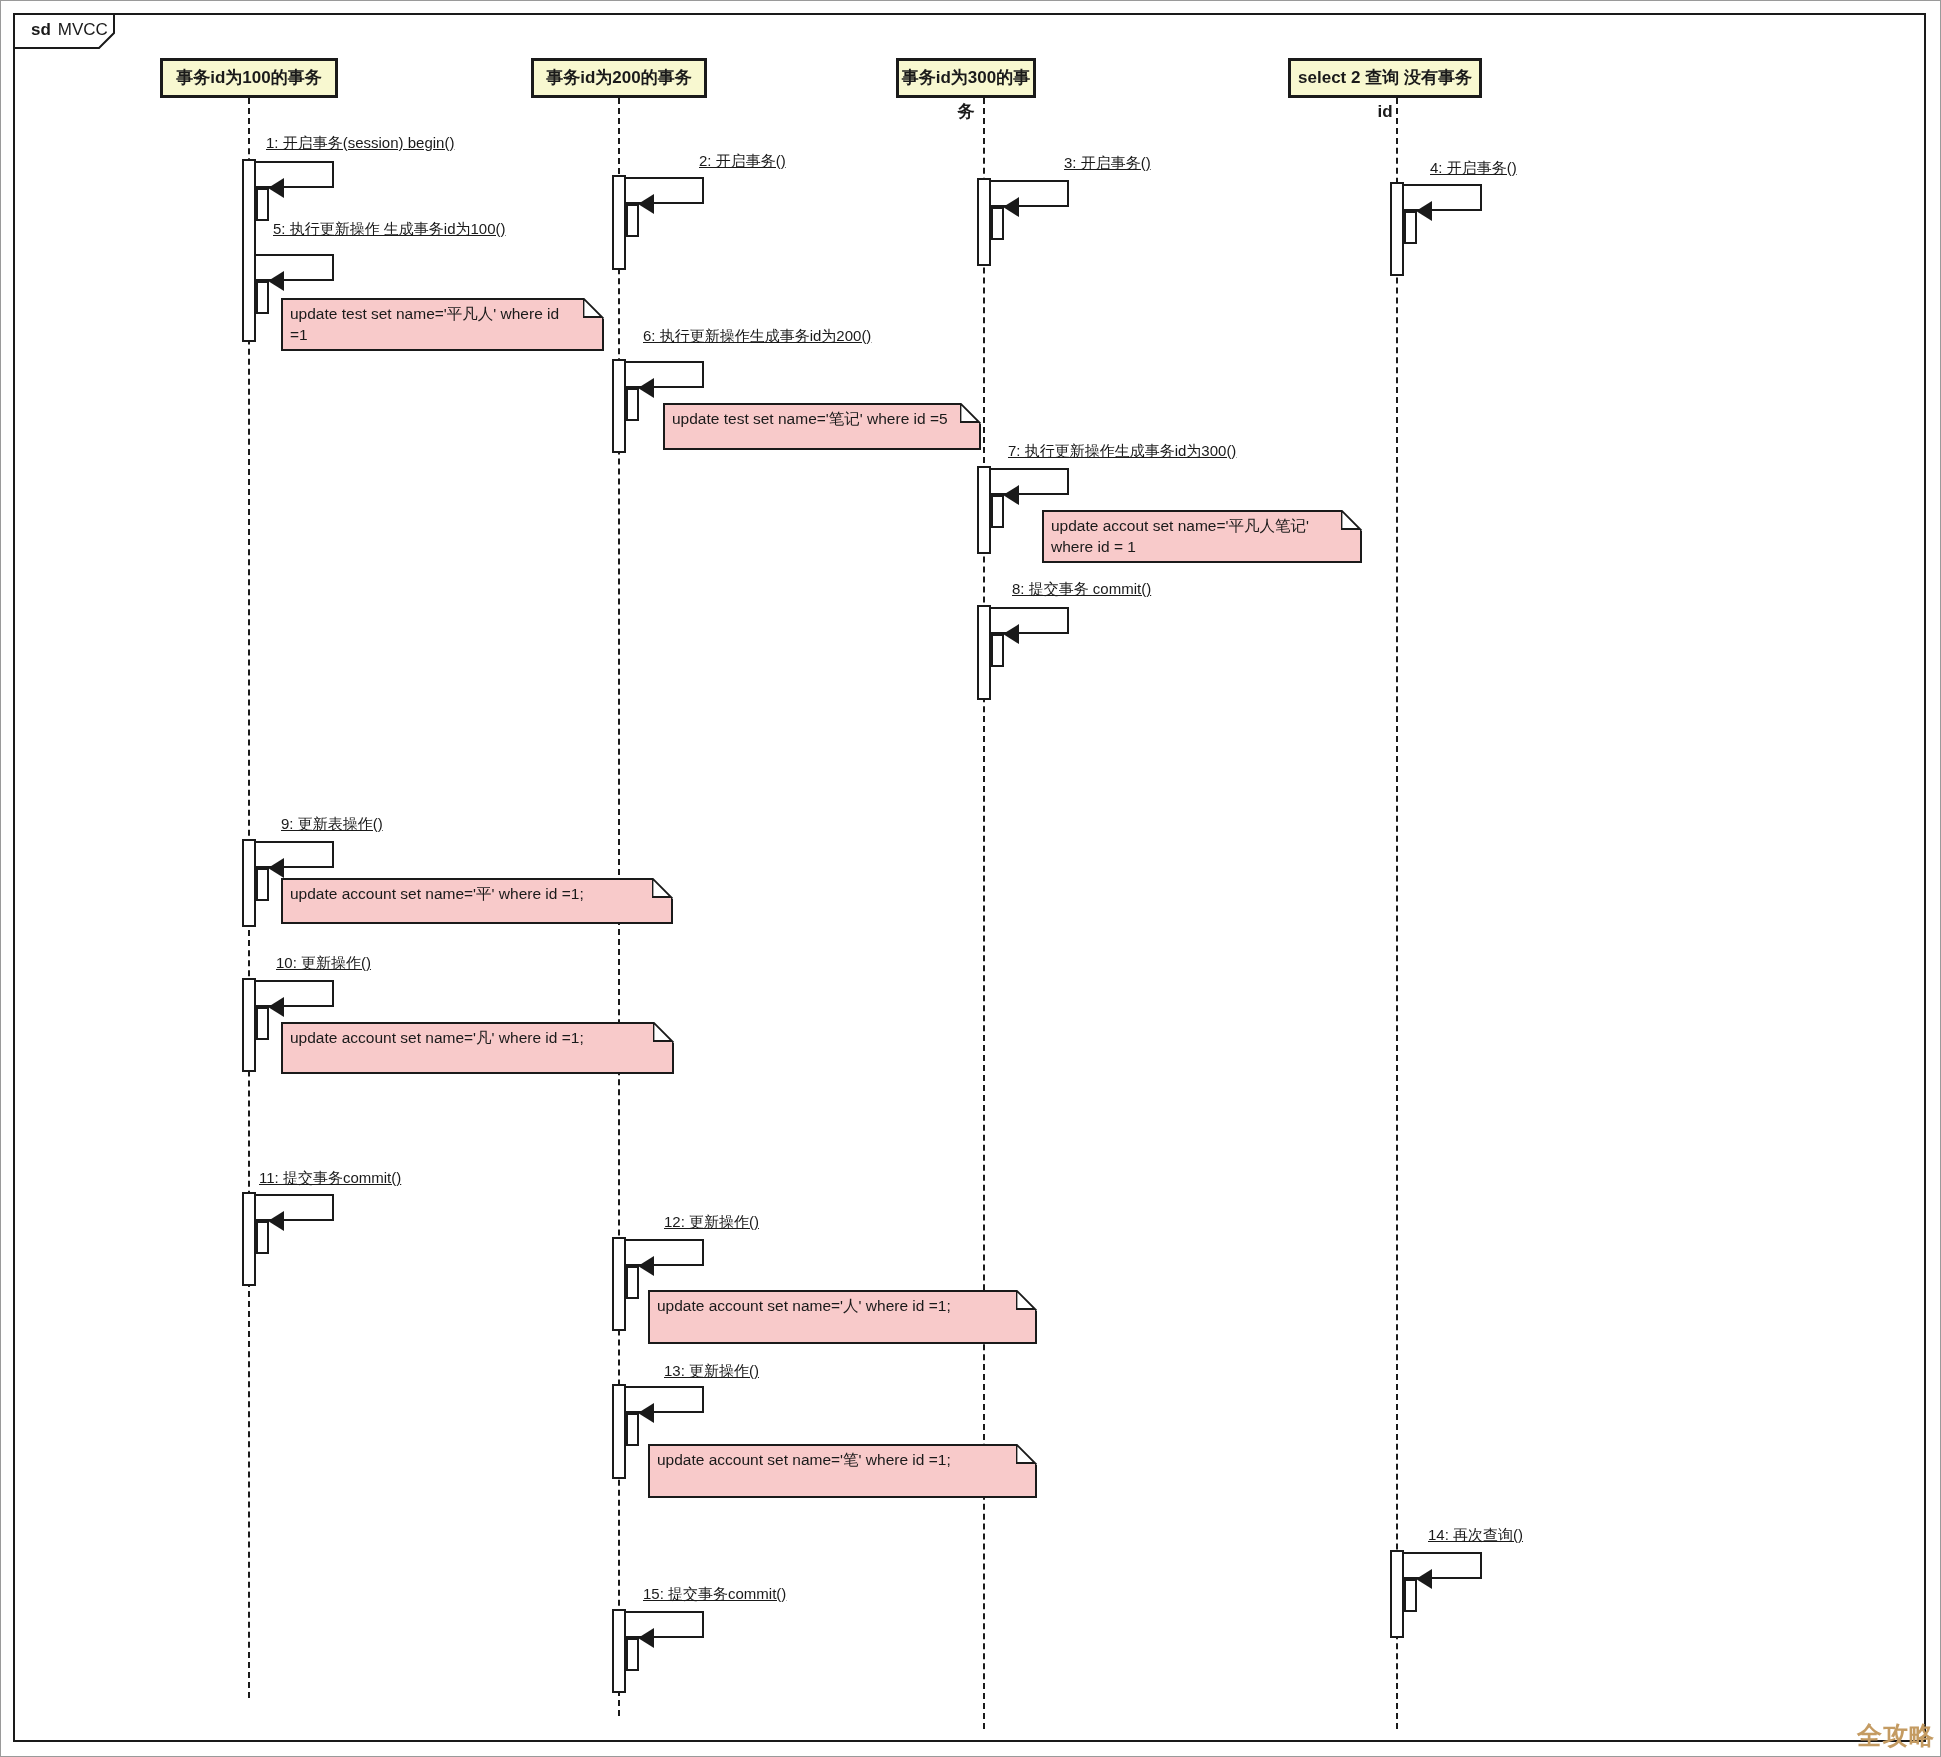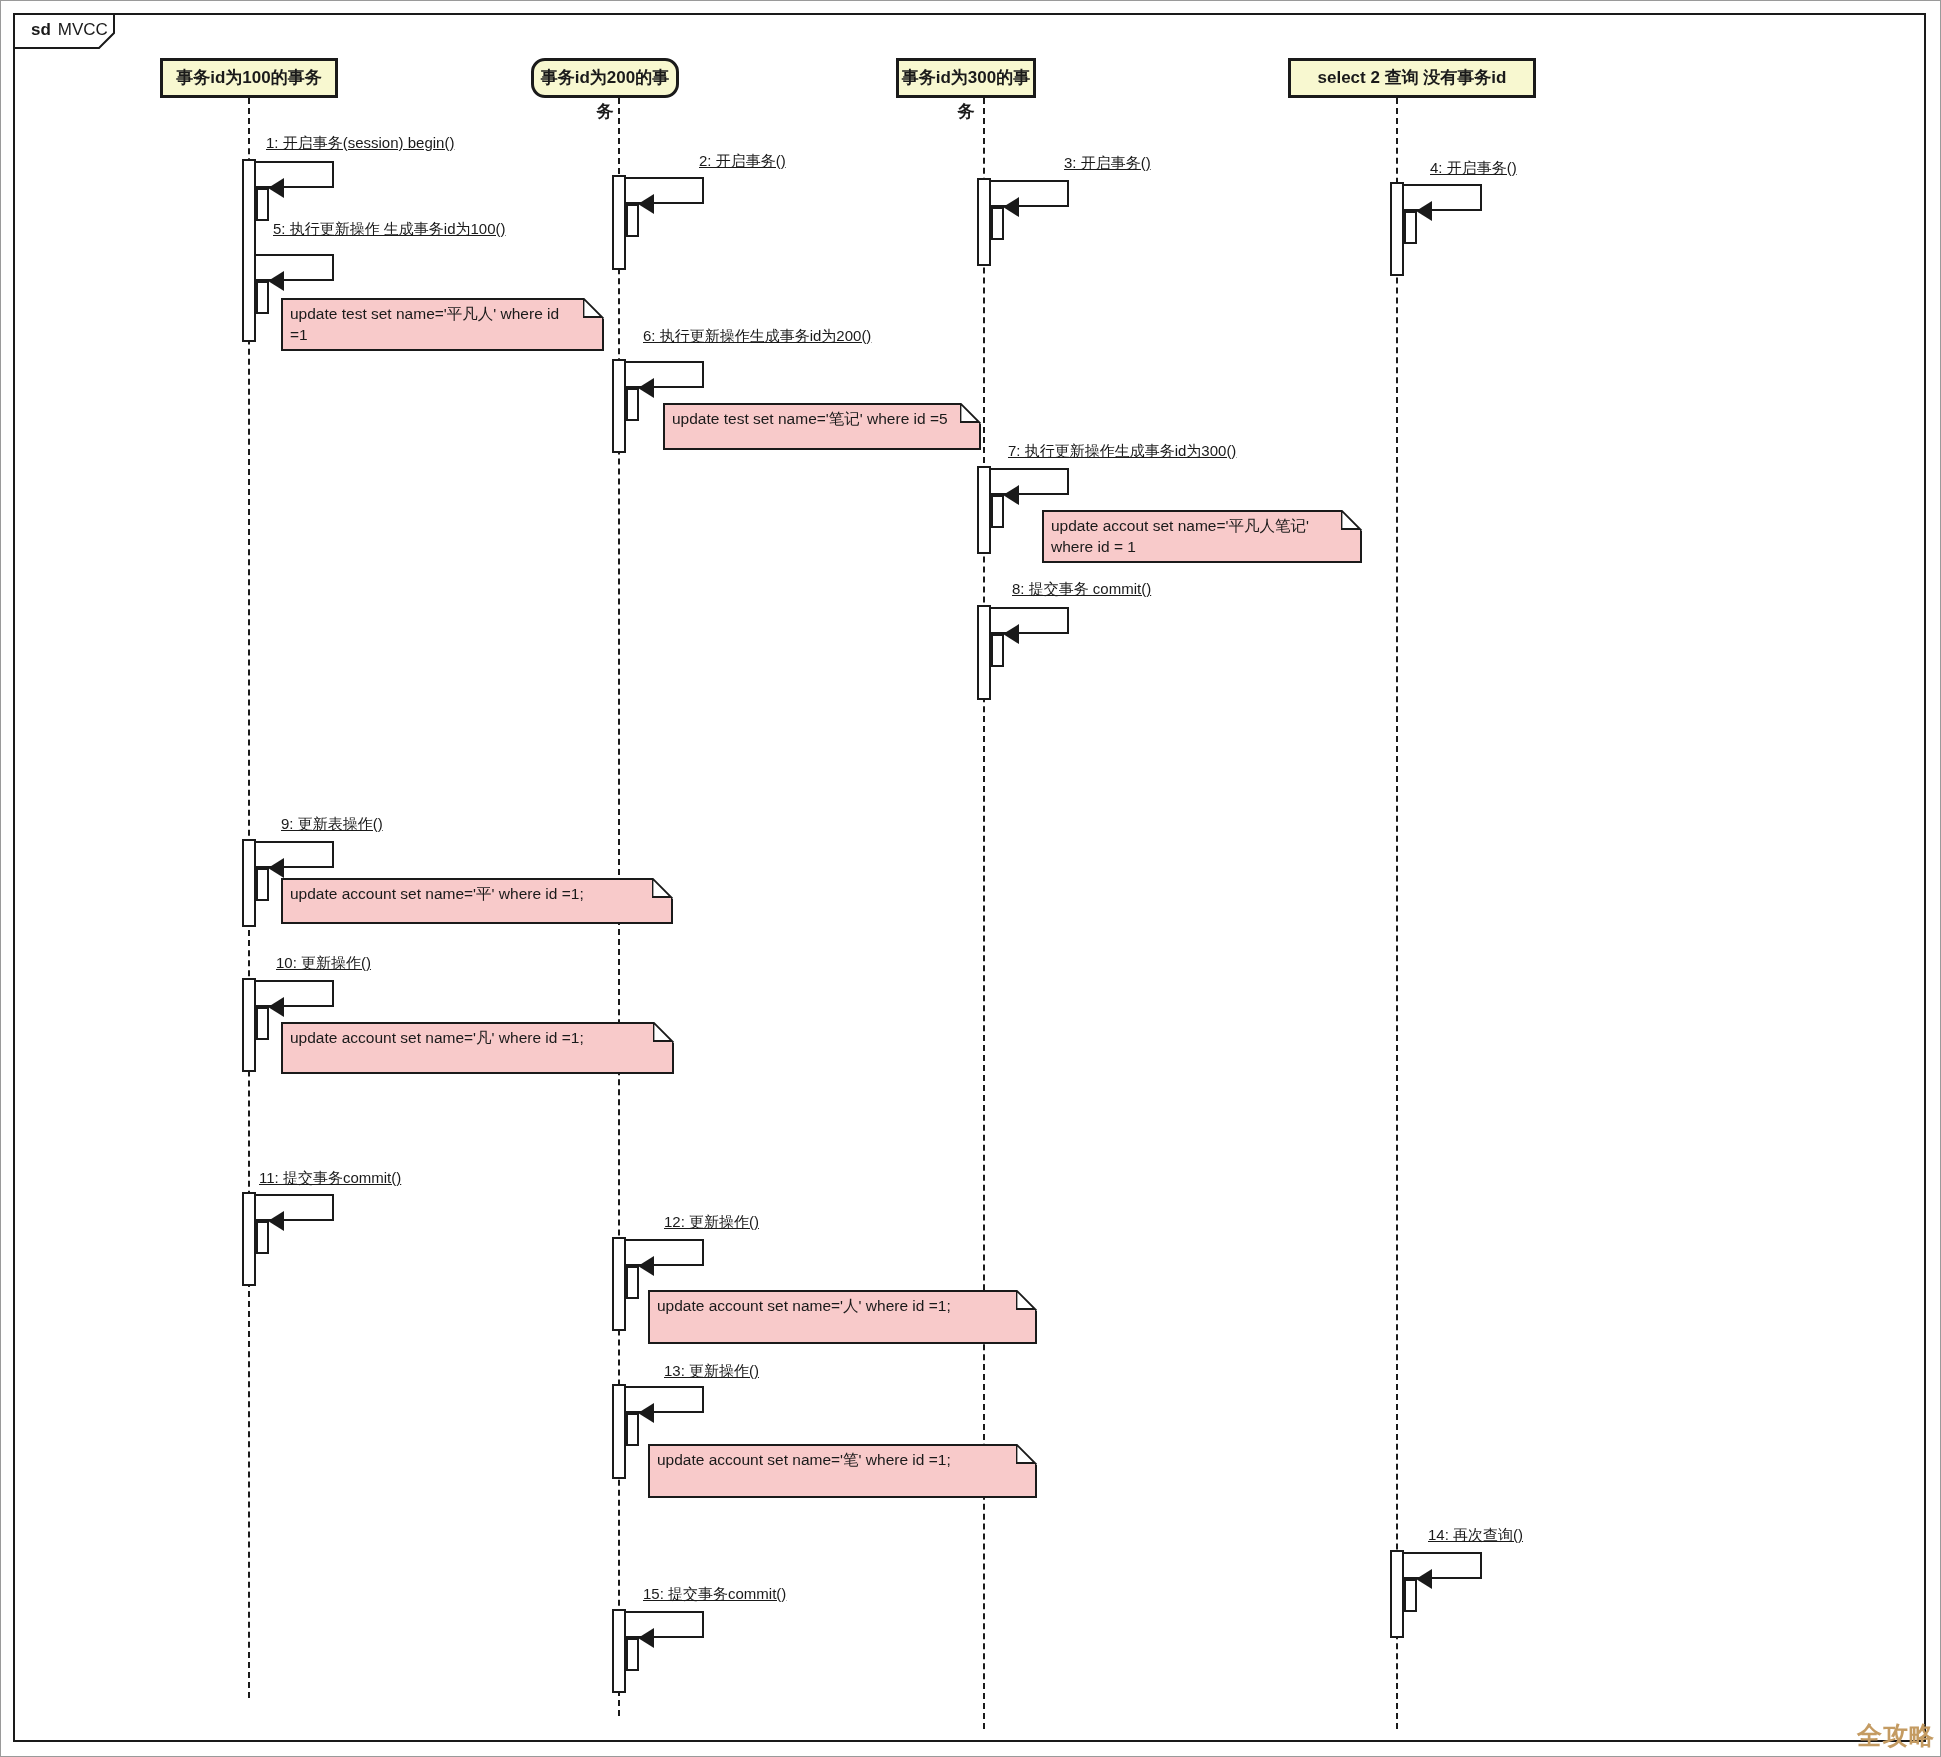--- a/index.html
+++ b/index.html
@@ -52,23 +52,23 @@
     <path d="M1,1 H101 V20 L86,35 H1 Z" fill="#ffffff" stroke="#1a1a1a" stroke-width="2"></path>
   </svg>
   <div class="sdtag-text"><span class="kw">sd</span><span>MVCC</span></div>
 
   <div class="lifeline" style="left:247px; top:97px;  height:1600px;"></div>
   <div class="lifeline" style="left:617px; top:97px;  height:1618px;"></div>
   <div class="lifeline" style="left:982px; top:97px;  height:1631px;"></div>
   <div class="lifeline" style="left:1395px;top:97px;  height:1631px;"></div>
 
   <div class="head" style="left:159px;  top:57px; width:178px;">事务id为100的事务</div>
-  <div class="head" style="left:530px;  top:57px; width:148px;border-radius:14px;">事务id为200的事务</div>
+  <div class="head" style="left:530px;  top:57px; width:176px;">事务id为200的事务</div>
   <div class="head" style="left:895px;  top:57px; width:140px;">事务id为300的事务</div>
-  <div class="head" style="left:1287px; top:57px; width:248px;"><span>select 2 查询 没有事务id</span></div>
+  <div class="head" style="left:1287px; top:57px; width:194px;"><span>select 2 查询 没有事务id</span></div>
 
   <div class="mlabel" style="left:265px; top:132px;">1: 开启事务(session) begin()</div>
   <div class="call" style="left:241px; top:158px;">
     <div class="obar" style="height:183px;"></div>
     <div class="cbox"></div>
     <div class="ahead"></div>
     <div class="nbar"></div>
   </div>
   <div class="mlabel" style="left:272px; top:218px;">5: 执行更新操作 生成事务id为100()</div>
   <div class="call" style="left:241px; top:251px;">

